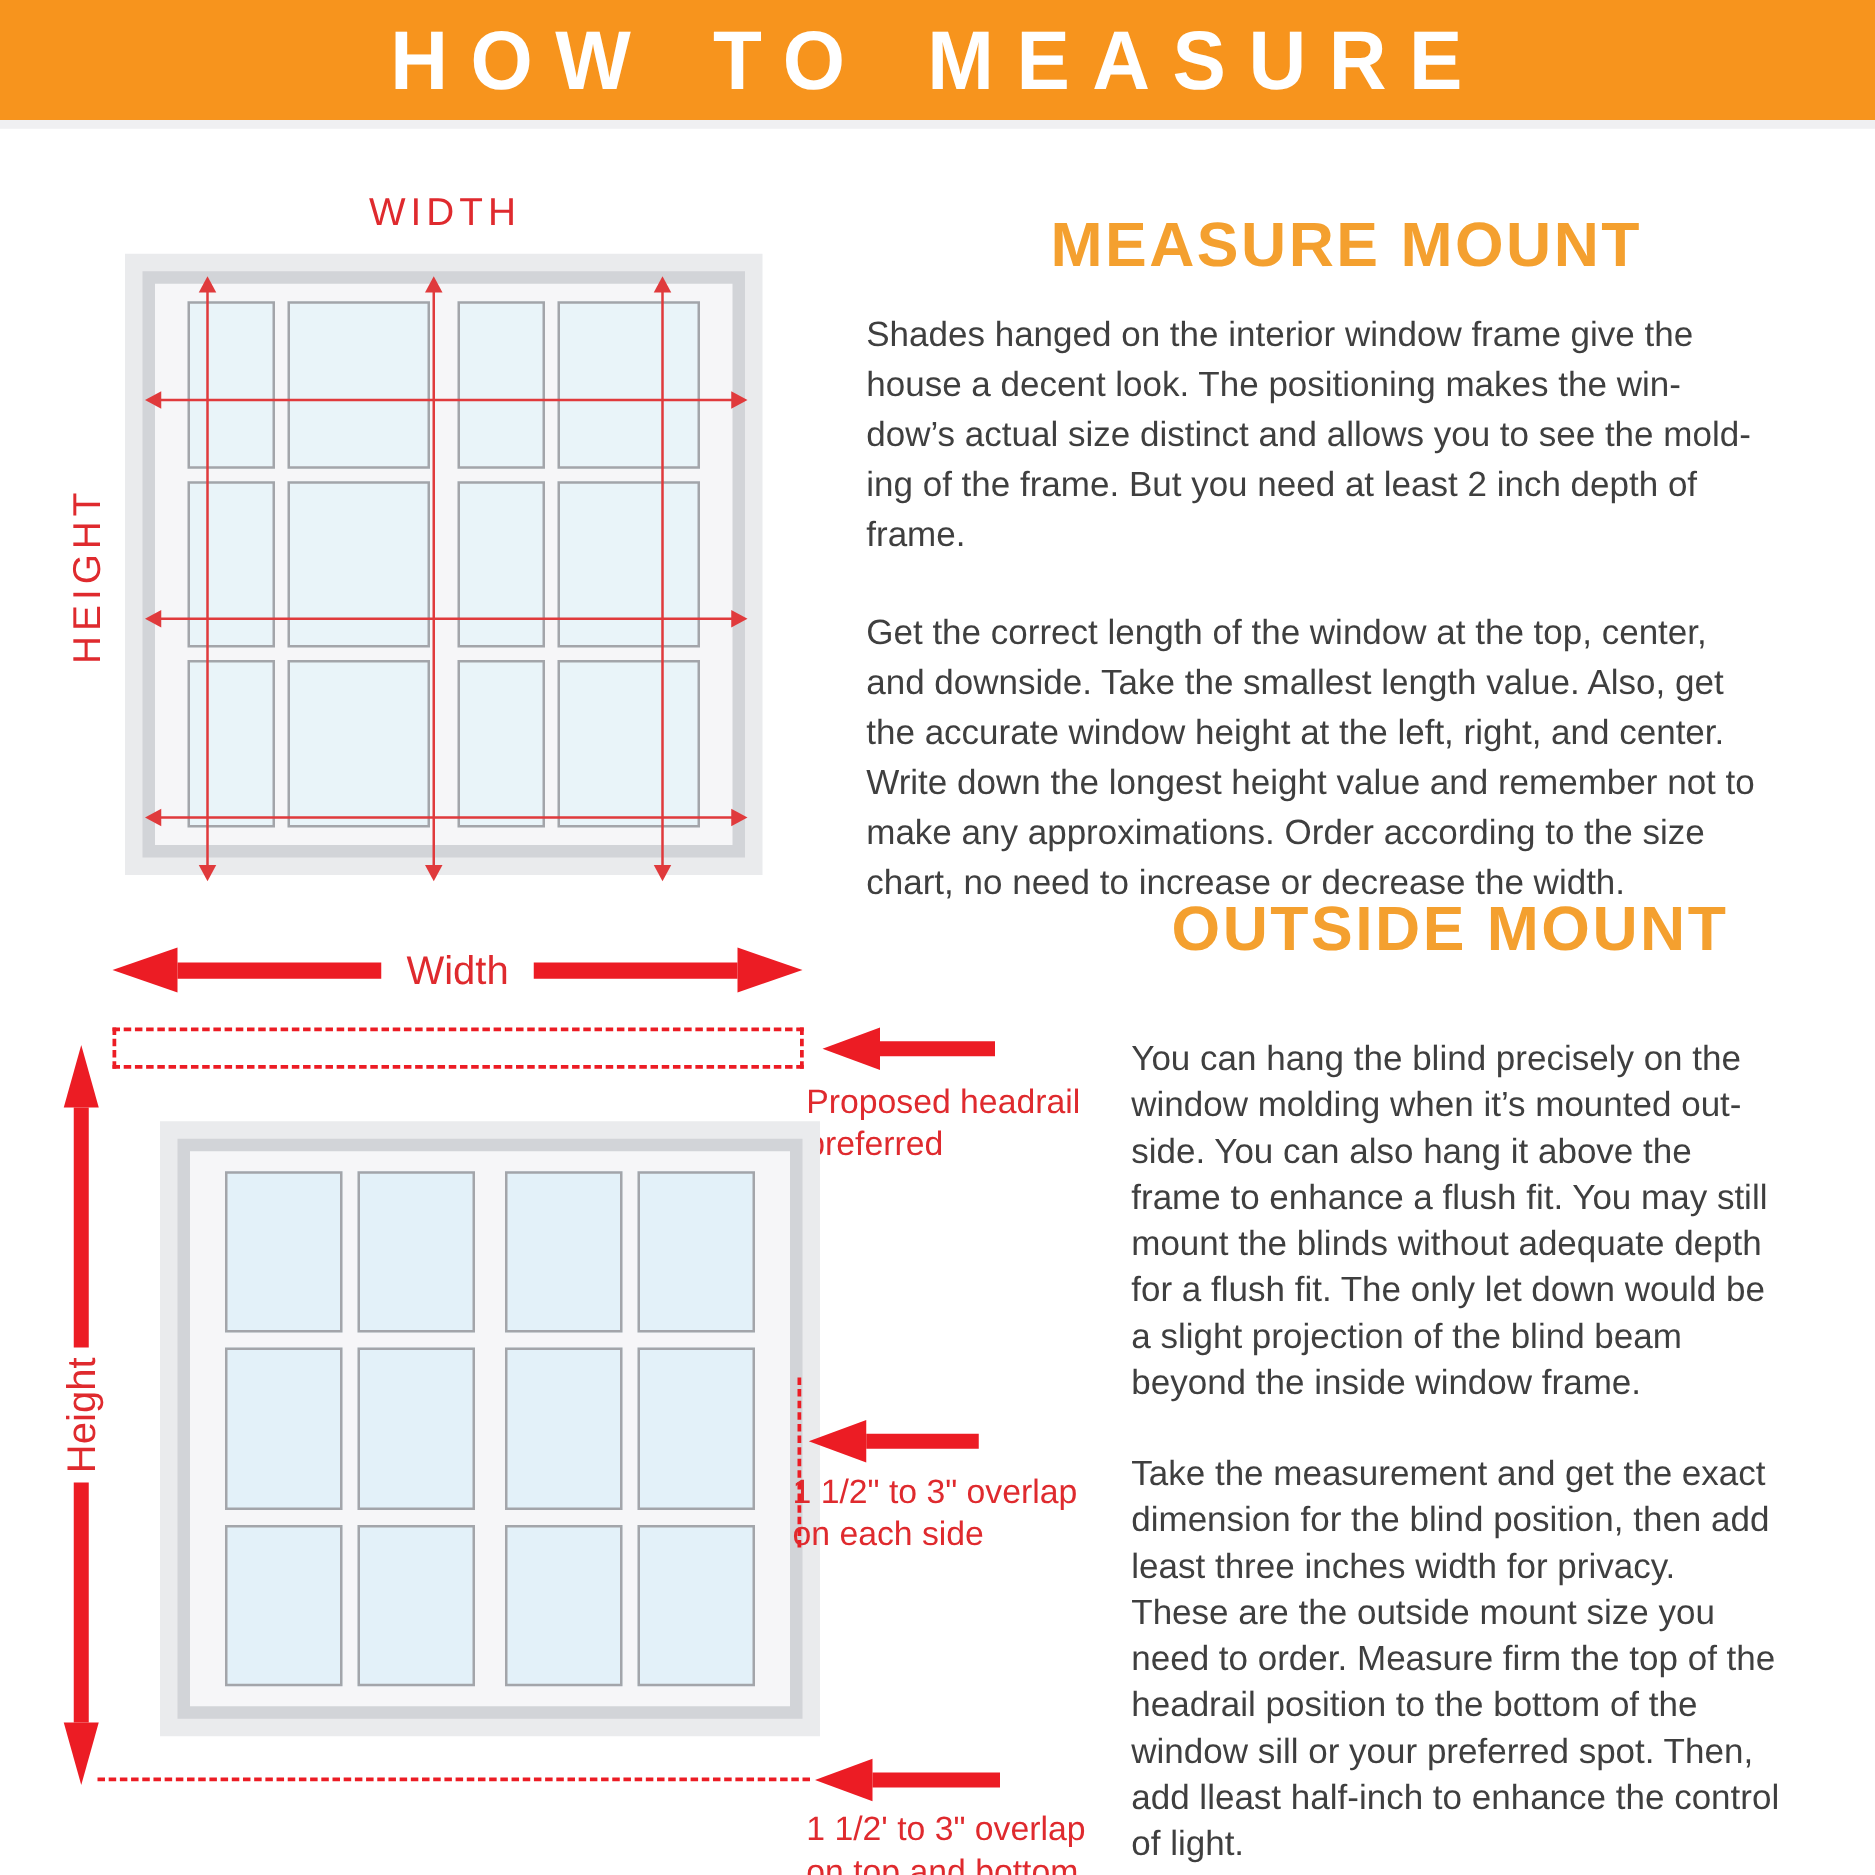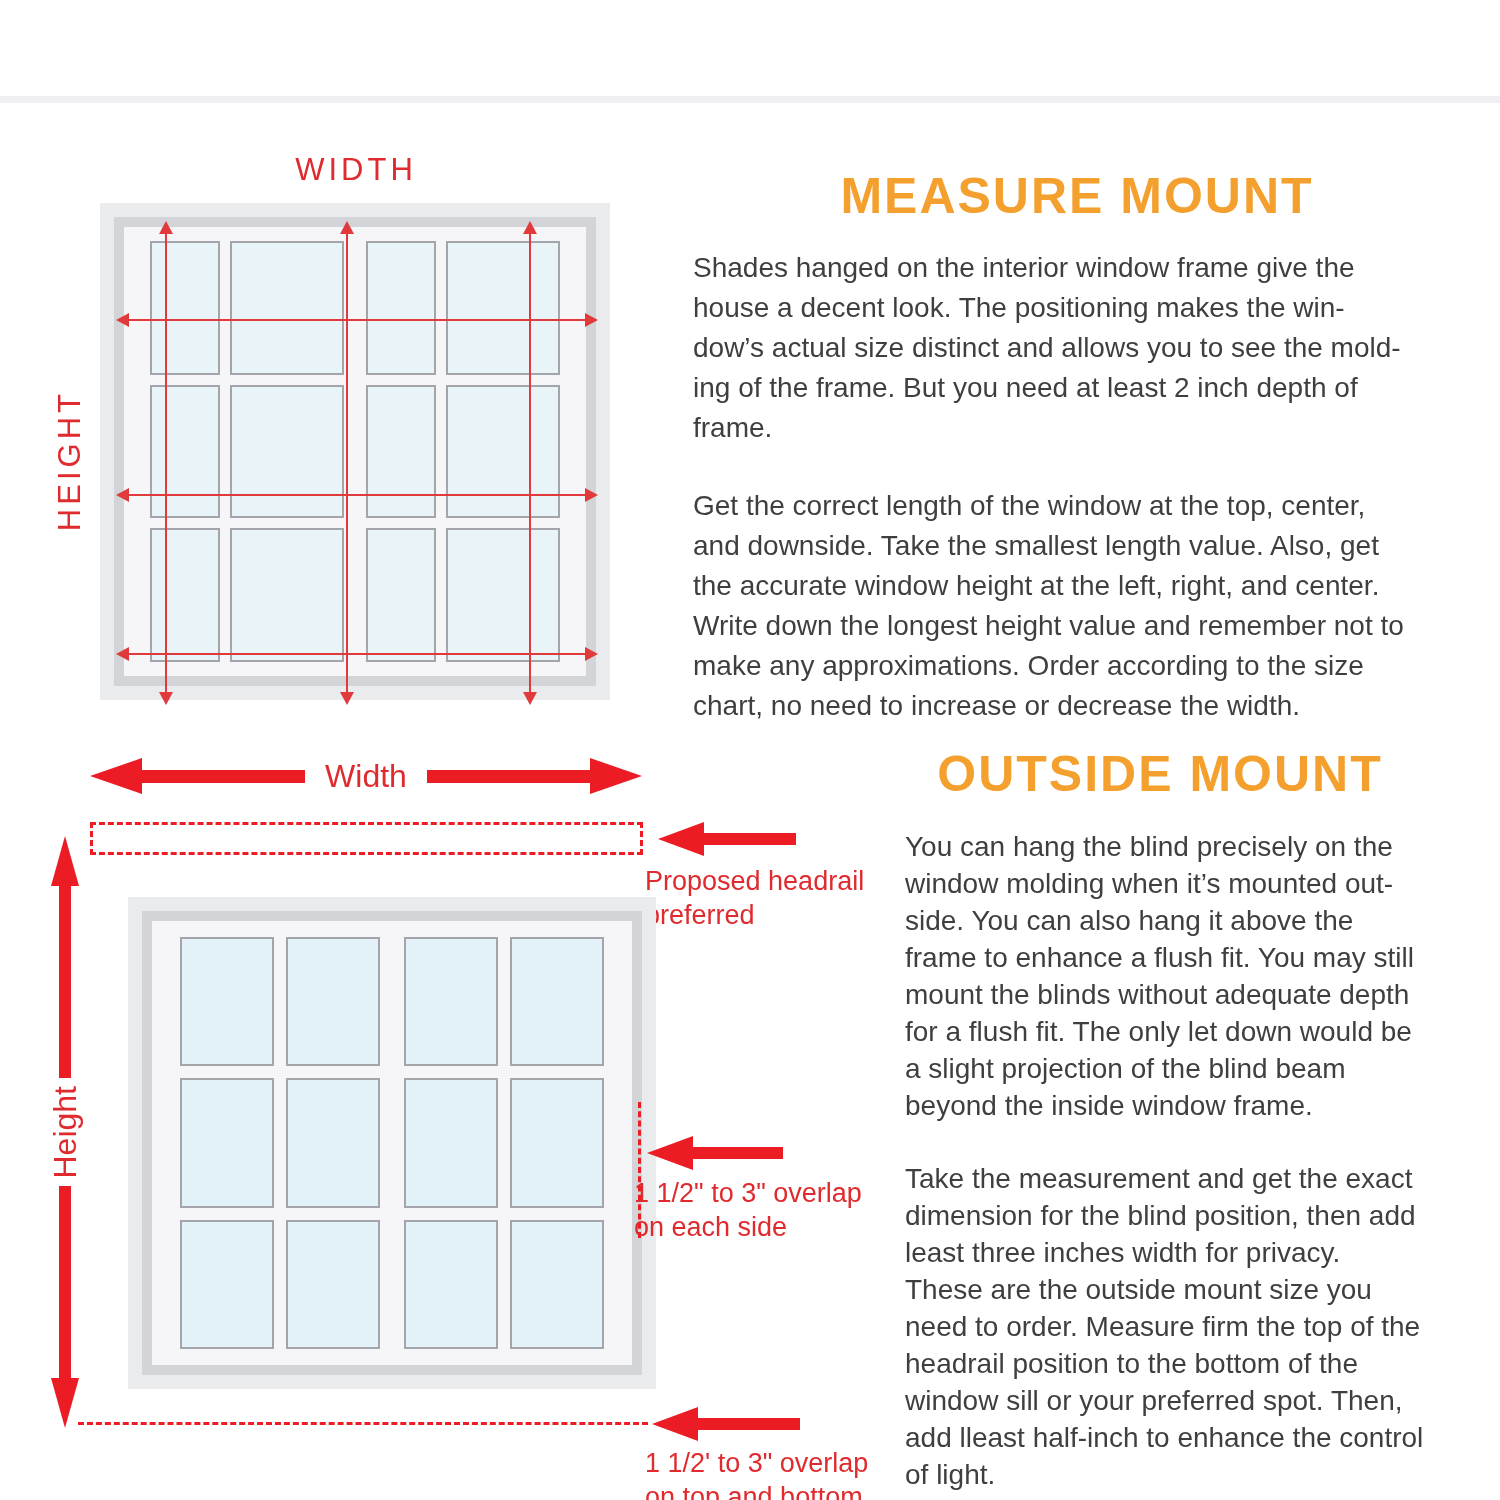--- a/index.html
+++ b/index.html
@@ -83,20 +83,23 @@
   .mount-heading{position:absolute;color:var(--heading-orange);font-weight:bold;font-size:50px;
     letter-spacing:2px;white-space:nowrap;transform:translateX(-50%)}
   .para{position:absolute;color:var(--body-text);font-size:28px;line-height:40px;white-space:pre}
   .para.outside{line-height:37px}
 </style>
 </head>
 <body>
 
 <div class="canvas">
 
+  <header class="banner">
+    <h1>HOW TO MEASURE</h1>
+  </header>
   <div class="banner-strip"></div>
 
   <div class="red-caps" style="left:356px;top:152px;transform:translateX(-50%)">WIDTH</div>
   <div class="red-caps rot" style="left:52px;top:390px;transform:rotate(180deg)">HEIGHT</div>
 
   <div class="win win-a" style="left:100px;top:203px;width:510px;height:497px">
     <div class="win-mid">
       <div class="win-inner">
         <div class="sash">
             <div class="pane"></div>
@@ -194,21 +197,21 @@
 dow’s actual size distinct and allows you to see the mold-
 ing of the frame. But you need at least 2 inch depth of
 frame.</div>
   <div class="para" style="left:693px;top:486px">Get the correct length of the window at the top, center,
 and downside. Take the smallest length value. Also, get
 the accurate window height at the left, right, and center.
 Write down the longest height value and remember not to
 make any approximations. Order according to the size
 chart, no need to increase or decrease the width.</div>
 
-  <h2 class="mount-heading" style="left:1160px;top:745px">OUTSIDE MOUNT</h2>
+  <h2 class="mount-heading" style="left:1160px;top:714px">OUTSIDE MOUNT</h2>
   <div class="para outside" style="left:905px;top:1160px">Take the measurement and get the exact
 dimension for the blind position, then add
 least three inches width for privacy.
 These are the outside mount size you
 need to order. Measure firm the top of the
 headrail position to the bottom of the
 window sill or your preferred spot. Then,
 add lleast half-inch to enhance the control
 of light.</div>
   <div class="para outside" style="left:905px;top:828px">You can hang the blind precisely on the

